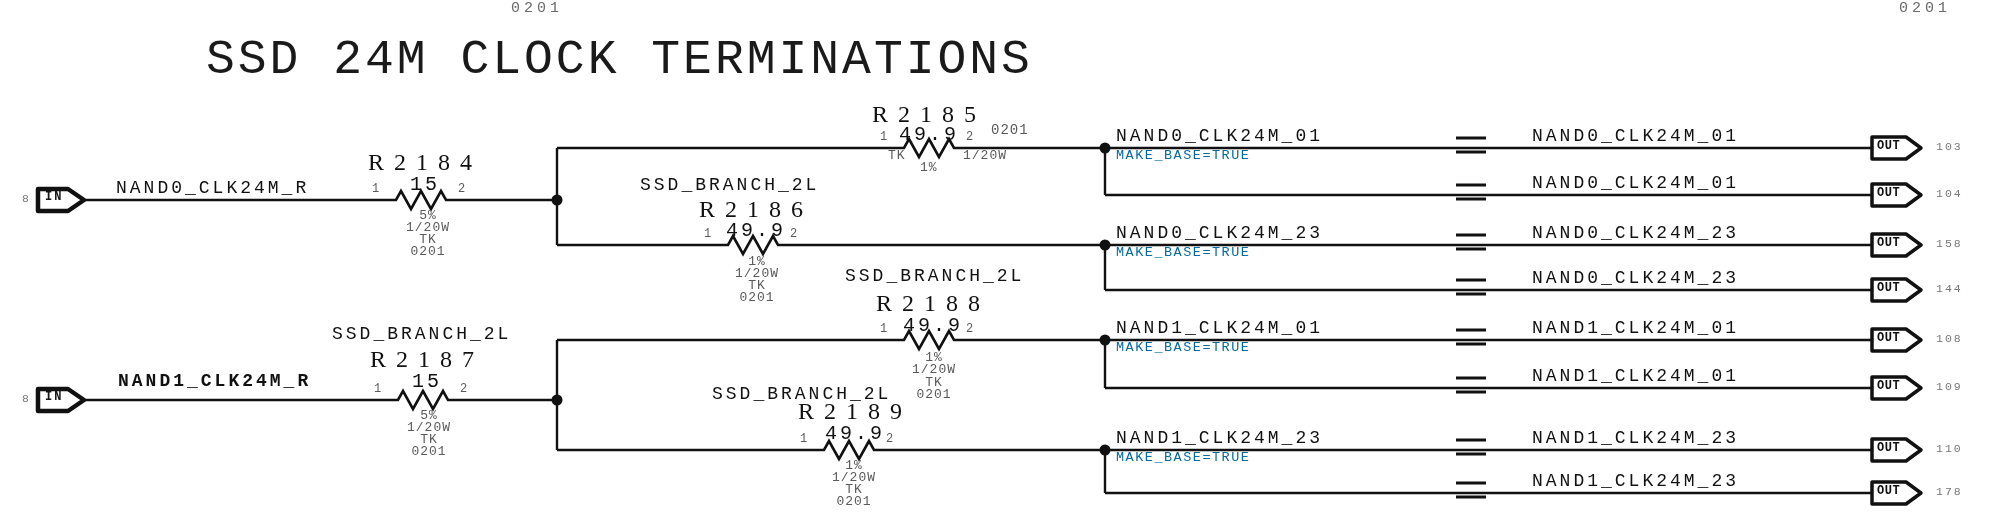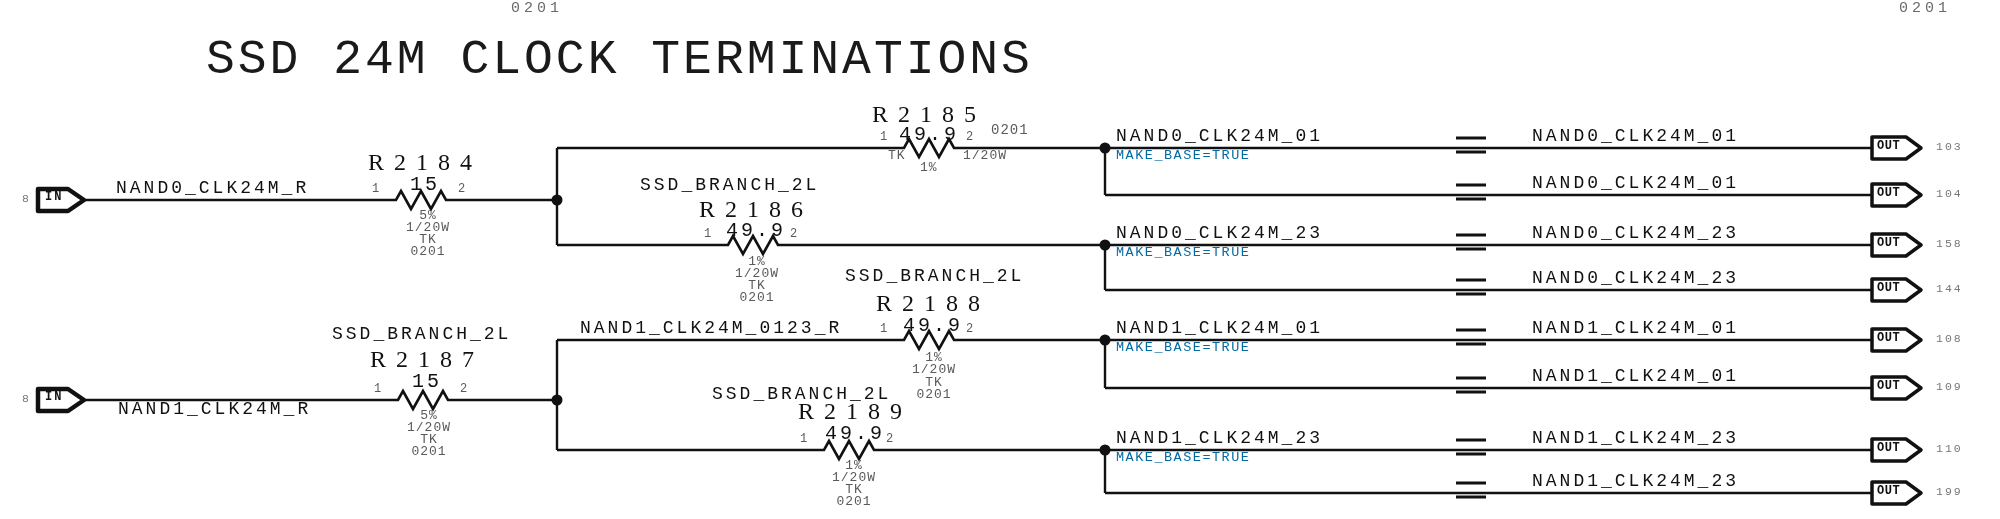--- a/index.html
+++ b/index.html
@@ -90,23 +90,22 @@
   <div class="lbl frag" style="left:511px;top:1px;">0201</div>
   <div class="lbl frag" style="left:1917px;top:-13px;">TK</div>
   <div class="lbl frag" style="left:1899px;top:1px;">0201</div>
 
   <div class="lbl pnum" style="left:22px;top:193px;">8</div>
   <div class="lbl inlbl" style="left:45px;top:191px;">IN</div>
   <div class="lbl net" style="left:116px;top:179px;">NAND0_CLK24M_R</div>
 
   <div class="lbl pnum" style="left:22px;top:393px;">8</div>
   <div class="lbl inlbl" style="left:45px;top:391px;">IN</div>
-  <div class="lbl net" style="left:118px;top:400px;">NAND1_CLK24M_R</div>
+  <div class="lbl net" style="left:118px;top:372px;font-weight:bold;">NAND1_CLK24M_R</div>
 
-  <div class="lbl net" style="left:580px;top:319px;">NAND1_CLK24M_0123_R</div>
 
   <div class="lbl ref cx" style="left:425px;top:150px;">R2184</div>
   <div class="lbl val cx" style="left:425px;top:174px;">15</div>
   <div class="lbl pin" style="left:372px;top:183px;">1</div>
   <div class="lbl pin" style="left:458px;top:183px;">2</div>
   <div class="lbl attr cx" style="left:428px;top:209px;">5%</div>
   <div class="lbl attr cx" style="left:428px;top:221px;">1/20W</div>
   <div class="lbl attr cx" style="left:428px;top:233px;">TK</div>
   <div class="lbl attr cx" style="left:428px;top:245px;">0201</div>
 
@@ -185,15 +184,15 @@
   <div class="lbl pnum" style="left:1936px;top:238px;">158</div>
   <div class="lbl outlbl" style="left:1877px;top:282px;">OUT</div>
   <div class="lbl pnum" style="left:1936px;top:283px;">144</div>
   <div class="lbl outlbl" style="left:1877px;top:332px;">OUT</div>
   <div class="lbl pnum" style="left:1936px;top:333px;">108</div>
   <div class="lbl outlbl" style="left:1877px;top:380px;">OUT</div>
   <div class="lbl pnum" style="left:1936px;top:381px;">109</div>
   <div class="lbl outlbl" style="left:1877px;top:442px;">OUT</div>
   <div class="lbl pnum" style="left:1936px;top:443px;">110</div>
   <div class="lbl outlbl" style="left:1877px;top:485px;">OUT</div>
-  <div class="lbl pnum" style="left:1936px;top:486px;">199</div>
+  <div class="lbl pnum" style="left:1936px;top:486px;">178</div>
 
 </div>
 
 </body></html>

